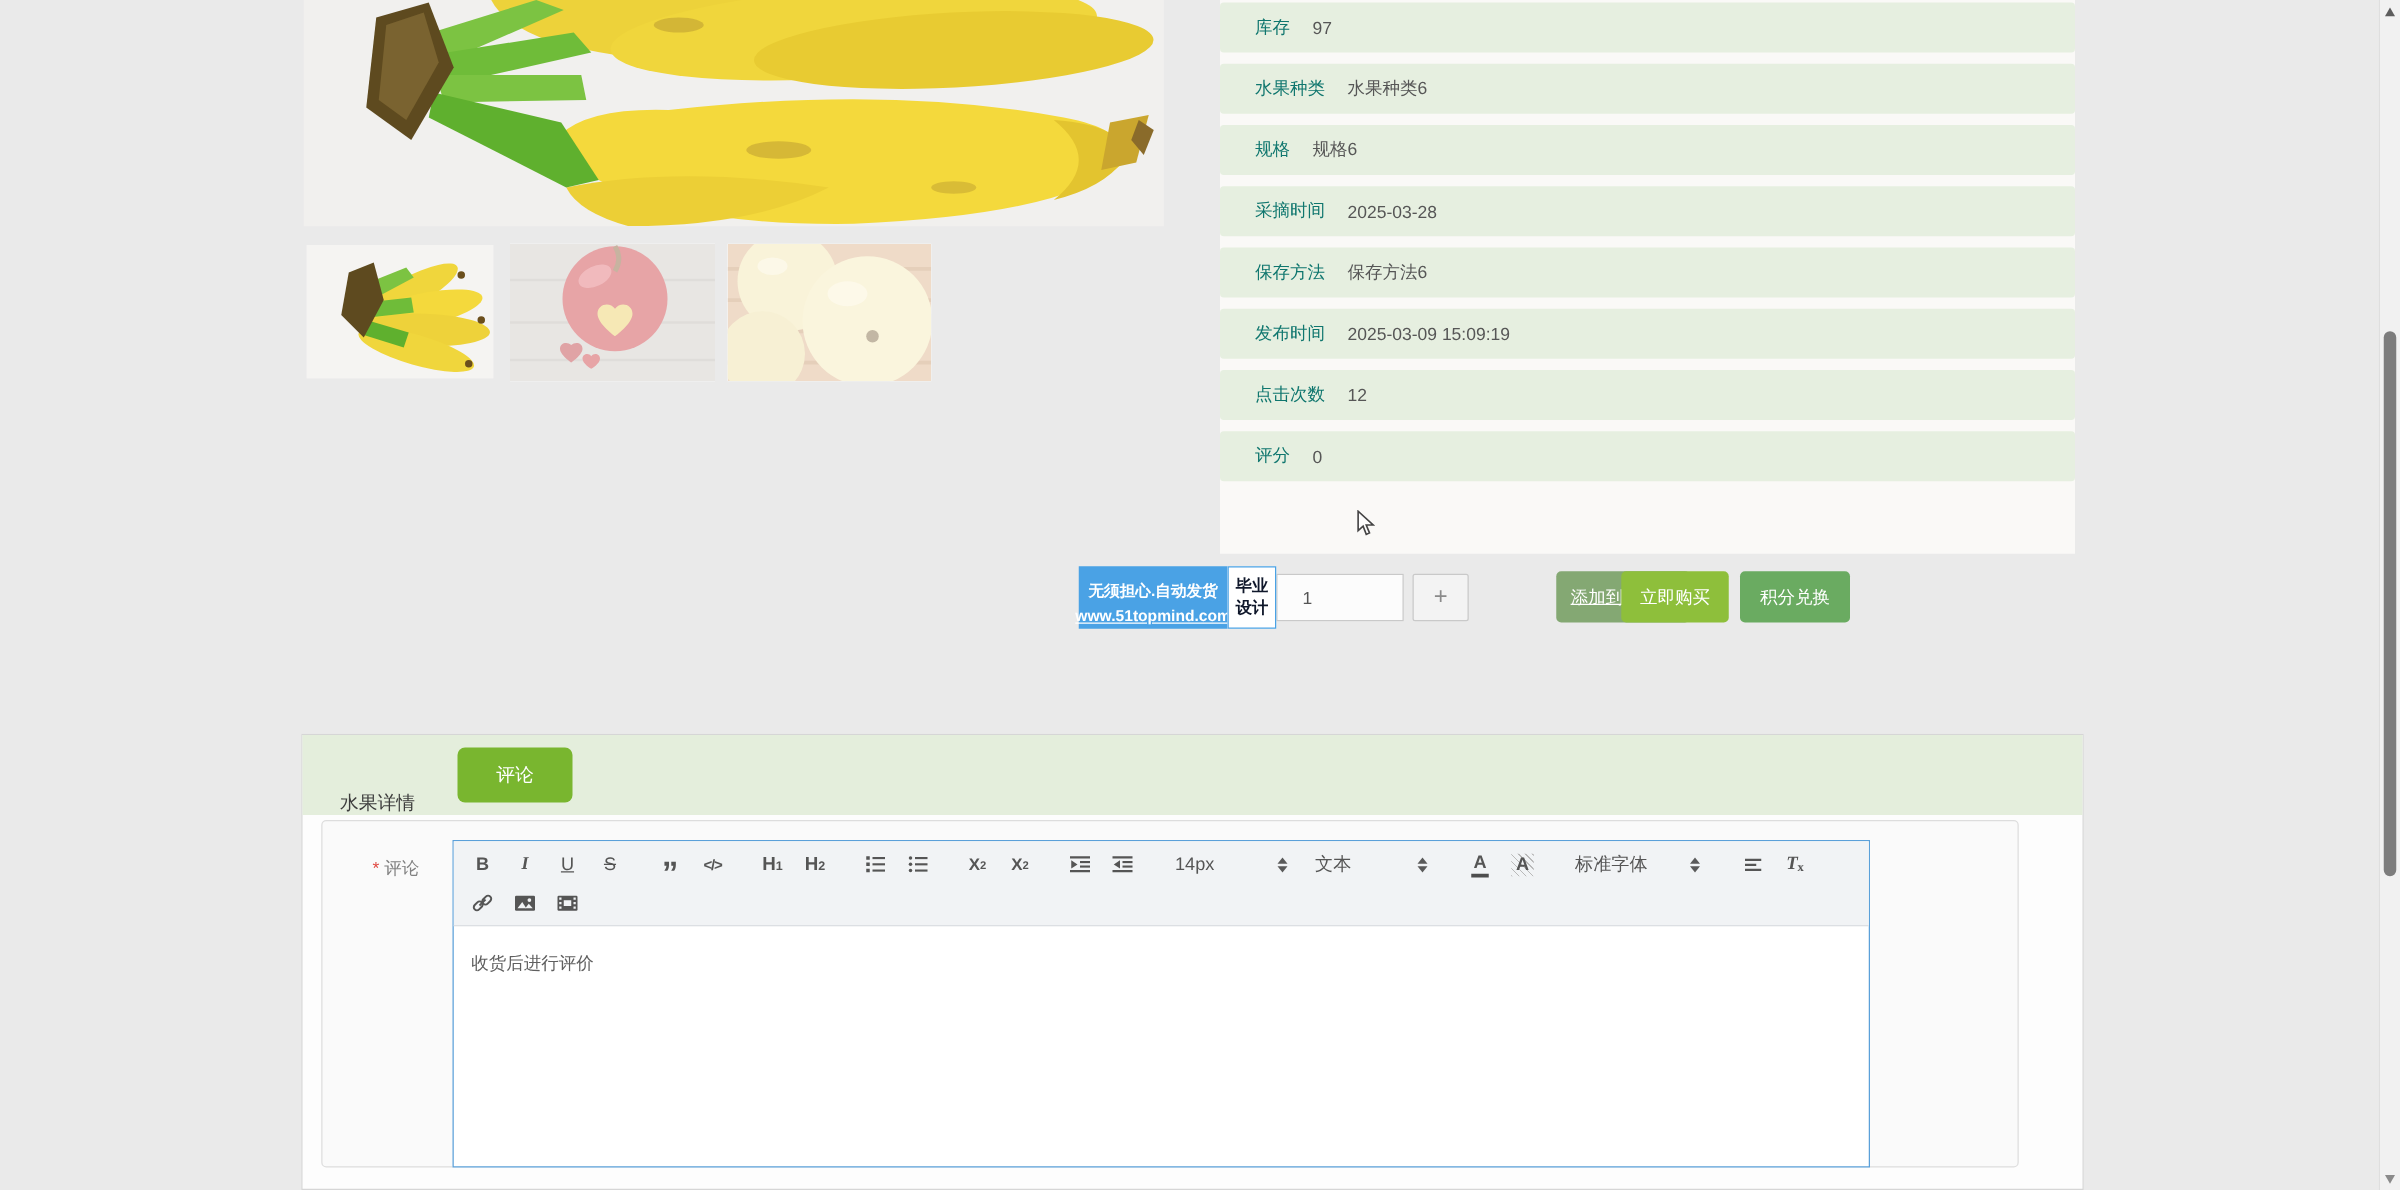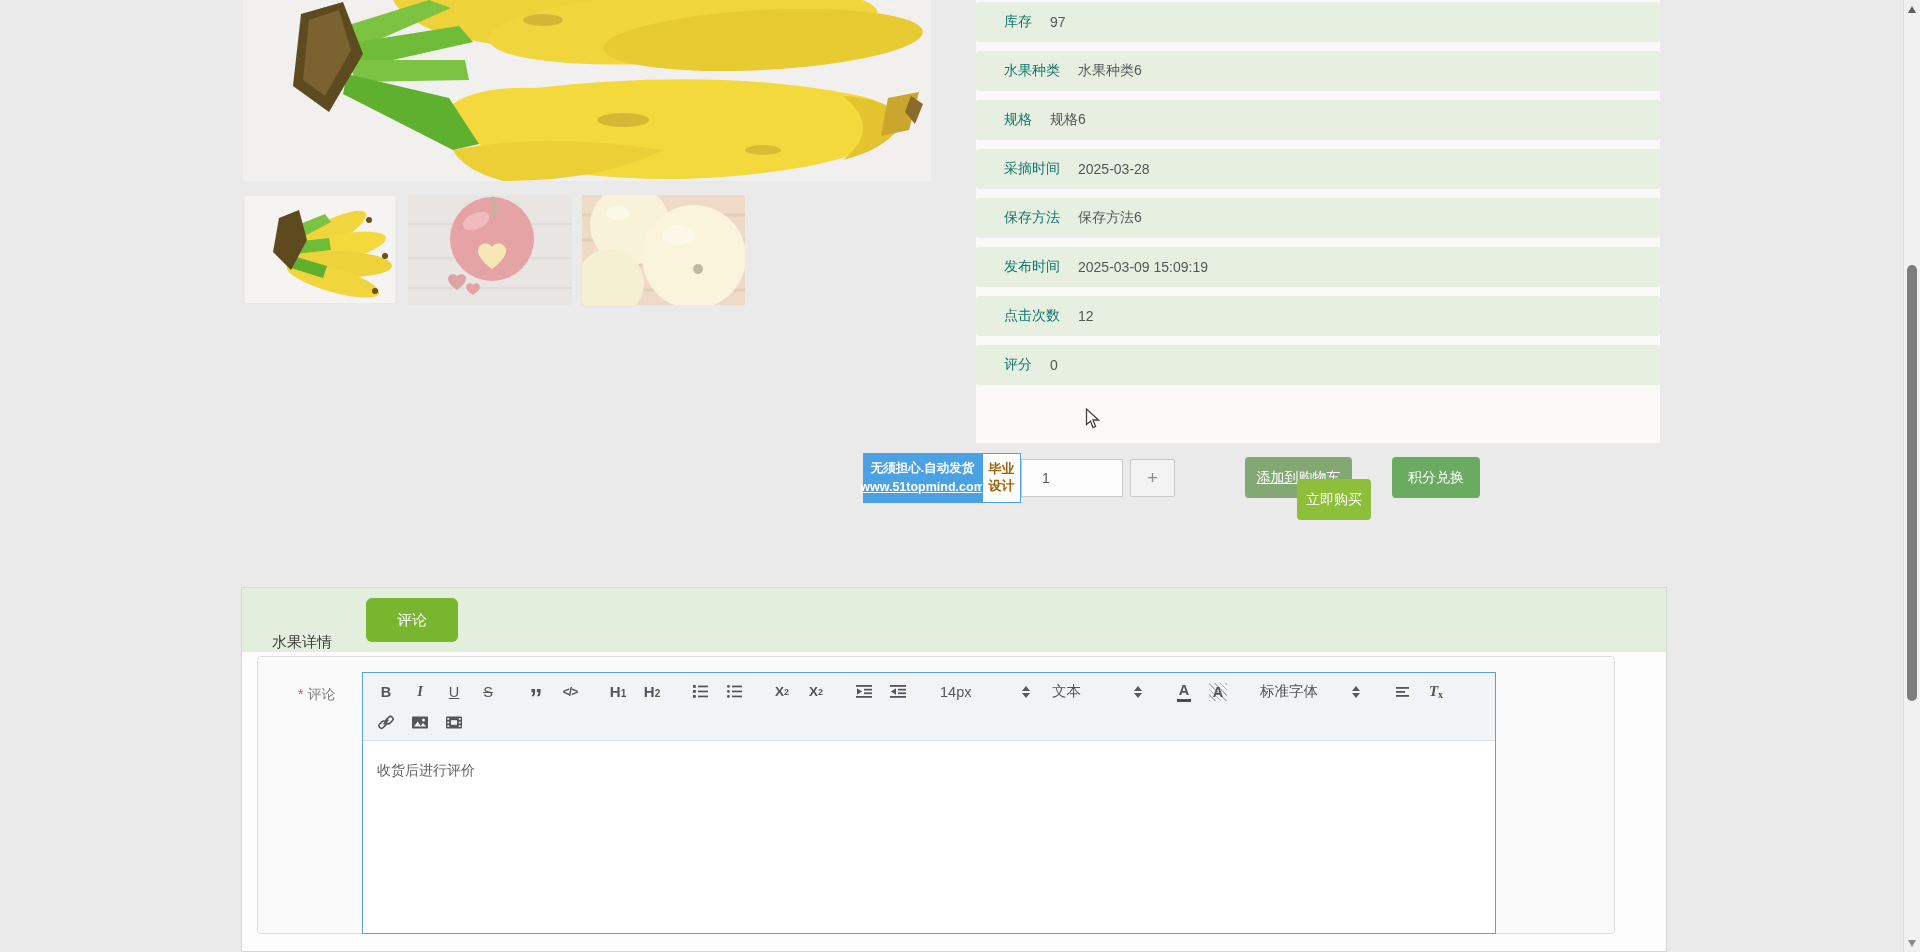--- a/index.html
+++ b/index.html
@@ -22,33 +22,33 @@
   .info-panel { left:976px; top:0; width:684px; height:443px; background:#faf9f7; padding-top:2px;
                 display:flex; flex-direction:column; gap:9px; }
   .info-row { height:40px; background:#e6efe0; border-radius:3px; display:flex; align-items:center;
               padding-left:28px; font-size:14px; flex:0 0 40px; }
   .info-row .lb { color:#0f766e; margin-right:18px; }
   .info-row .vl { color:#565656; }
 
   
   .wm { left:863px; top:453px; width:158px; height:50px; display:flex; z-index:5; cursor:pointer; }
   .wm-blue { width:119px; background:#4aa2e5; color:#fff; font-size:12.5px; font-weight:bold;
-             display:flex; flex-direction:column; justify-content:center; align-items:center; line-height:1.55; }
+             display:flex; flex-direction:column; justify-content:flex-end; align-items:center; line-height:1.55; }
   .wm-blue .url { text-decoration:underline; }
-  .wm-badge { width:39px; background:#fff; border:1px solid #4aa2e5; color:#a16207; font-size:13px;
+  .wm-badge { width:39px; background:#fff; border:1px solid #4aa2e5; color:#0f172a; font-size:13px;
               font-weight:bold; display:flex; flex-direction:column; justify-content:center; align-items:center; line-height:1.3;text-align:right; }
   .qty-input { left:1021px; top:459px; width:102px; height:38px; background:#fcfcfc; border:1px solid #c9c9c9;
                font-size:14px; color:#555; display:flex; align-items:center; padding-left:20px; }
   .qty-plus { left:1130px; top:459px; width:45px; height:38px; background:#f3f3f3; border:1px solid #c9c9c9;
               border-radius:2px; color:#8a8a8a; font-size:19px; display:flex; align-items:center; justify-content:center; cursor:pointer; }
   .btn { height:41px; top:457px; border:none; border-radius:4px; color:#fff; font-size:14px;
          display:flex; align-items:center; justify-content:center; cursor:pointer;
          font-family:"Liberation Sans","DejaVu Sans",sans-serif; }
   .btn-cart { left:1245px; width:107px; background:#84a873;text-decoration:underline; }
-  .btn-buy  { left:1297px; width:74px;  background:#8ebf3b;margin-top:22px; }
+  .btn-buy  { left:1297px; width:86px;  background:#8ebf3b; }
   .btn-pts  { left:1392px; width:88px;  background:#6aab61; }
 
   
   .cursor { left:1085px; top:408px; z-index:50; pointer-events:none; }
 
   
   .box { left:241px; top:587px; width:1426px; height:365px; background:#fdfdfd; border:1px solid #d6d6d6; }
   .box-head { height:64px; background:#e4eedc; position:relative; display:flex; align-items:flex-end; }
   .tab-detail { margin-left:30px; font-size:15px; color:#3c3c3c; cursor:pointer; }
   .tab-comment { position:absolute; left:124px; top:10px; width:92px; height:44px; background:#79b62f;

